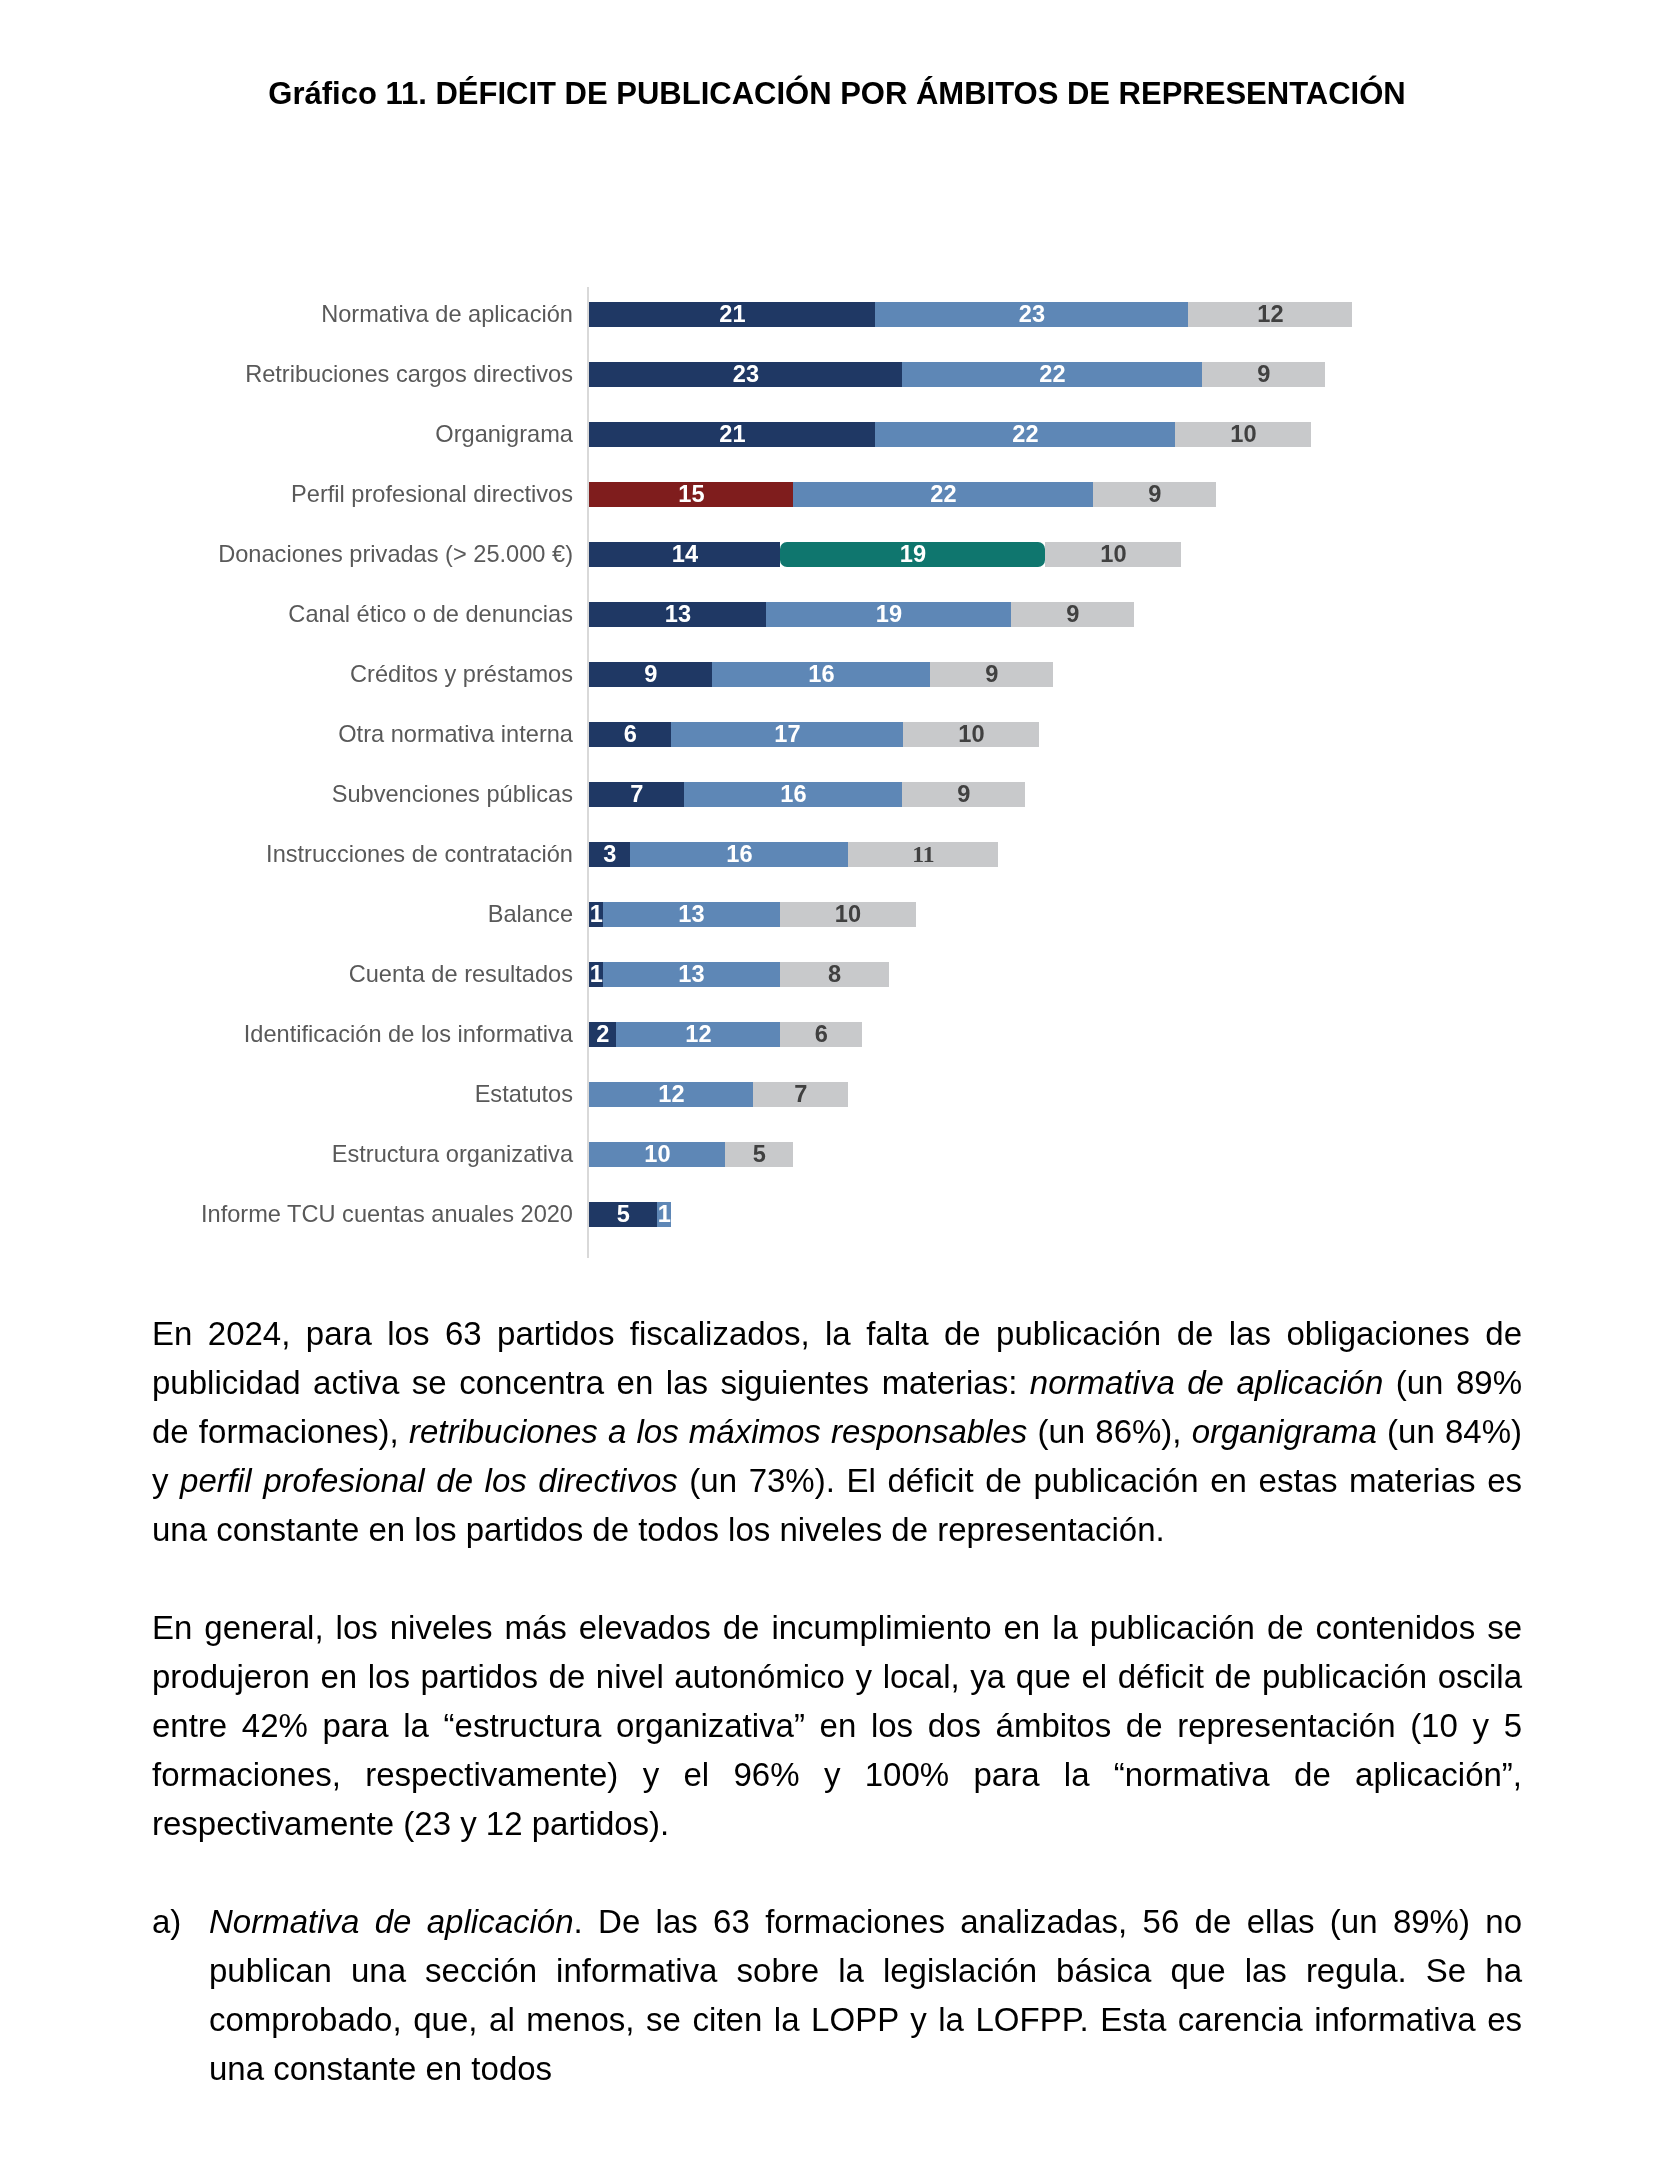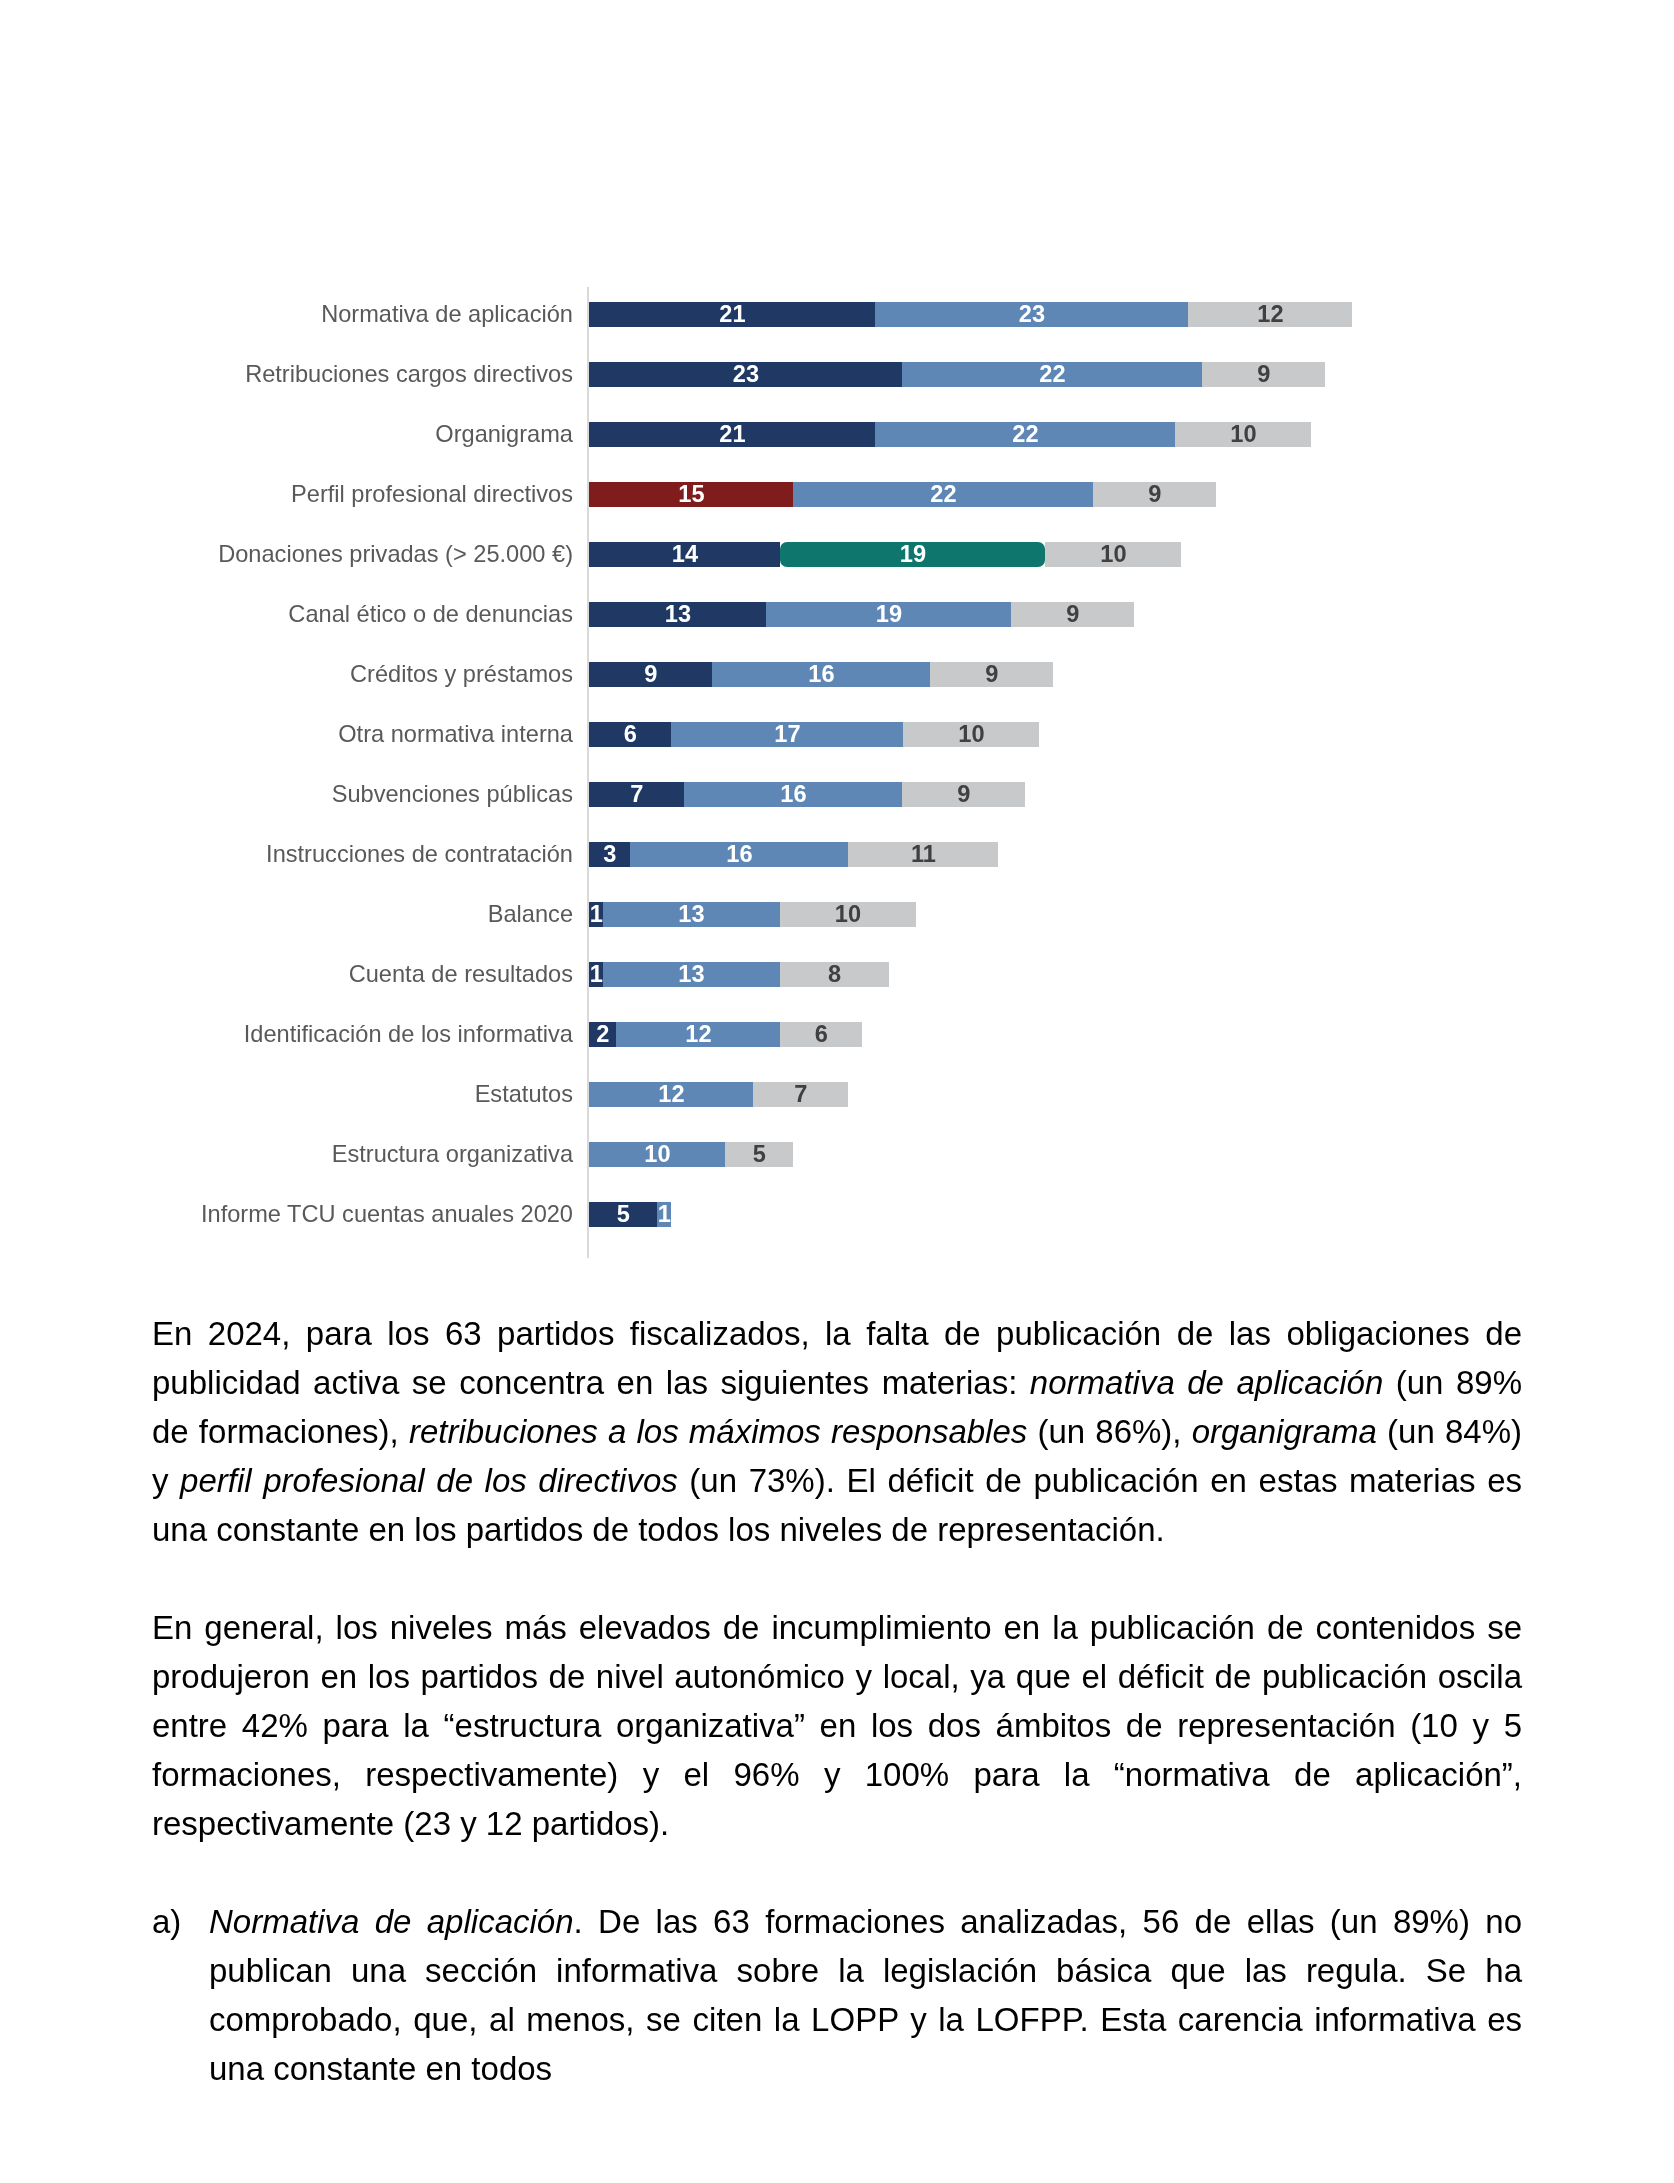--- a/index.html
+++ b/index.html
@@ -93,20 +93,21 @@
   }
   .para{margin:0 0 49px 0;}
   .ital{font-style:italic;}
   .list-item{position:relative;padding-left:57px;margin:0 0 49px 0;}
   .list-marker{position:absolute;left:0;top:0;}
 </style>
 </head>
 <body>
 
 <div class="page">
+  <h1 class="chart-title">Gráfico 11. DÉFICIT DE PUBLICACIÓN POR ÁMBITOS DE REPRESENTACIÓN</h1>
   <div class="chart" id="chart">
       <div class="crow">
         <div class="clabel">Normativa de aplicación</div>
         <div class="cbars">
           <div class="seg" style="width: 286px; background: rgb(31, 56, 100);">
             <span class="val" style="color: rgb(255, 255, 255);">21</span>
           </div>
           <div class="seg" style="width: 313px; background: rgb(94, 135, 182);">
             <span class="val" style="color: rgb(255, 255, 255);">23</span>
           </div>
@@ -230,21 +231,21 @@
       <div class="crow">
         <div class="clabel">Instrucciones de contratación</div>
         <div class="cbars">
           <div class="seg" style="width: 41px; background: rgb(31, 56, 100);">
             <span class="val" style="color: rgb(255, 255, 255);">3</span>
           </div>
           <div class="seg" style="width: 218px; background: rgb(94, 135, 182);">
             <span class="val" style="color: rgb(255, 255, 255);">16</span>
           </div>
           <div class="seg" style="width: 150px; background: rgb(200, 201, 203);">
-            <span class="val" style="color: rgb(64, 64, 64);">11</span>
+            <span class="val" style="color: rgb(64, 64, 64); font-family: Liberation Serif, serif;">11</span>
           </div>
         </div>
       </div>
       <div class="crow">
         <div class="clabel">Balance</div>
         <div class="cbars">
           <div class="seg" style="width: 13.6px; background: rgb(31, 56, 100);">
             <span class="val" style="color: rgb(255, 255, 255);">1</span>
           </div>
           <div class="seg" style="width: 177px; background: rgb(94, 135, 182);">

